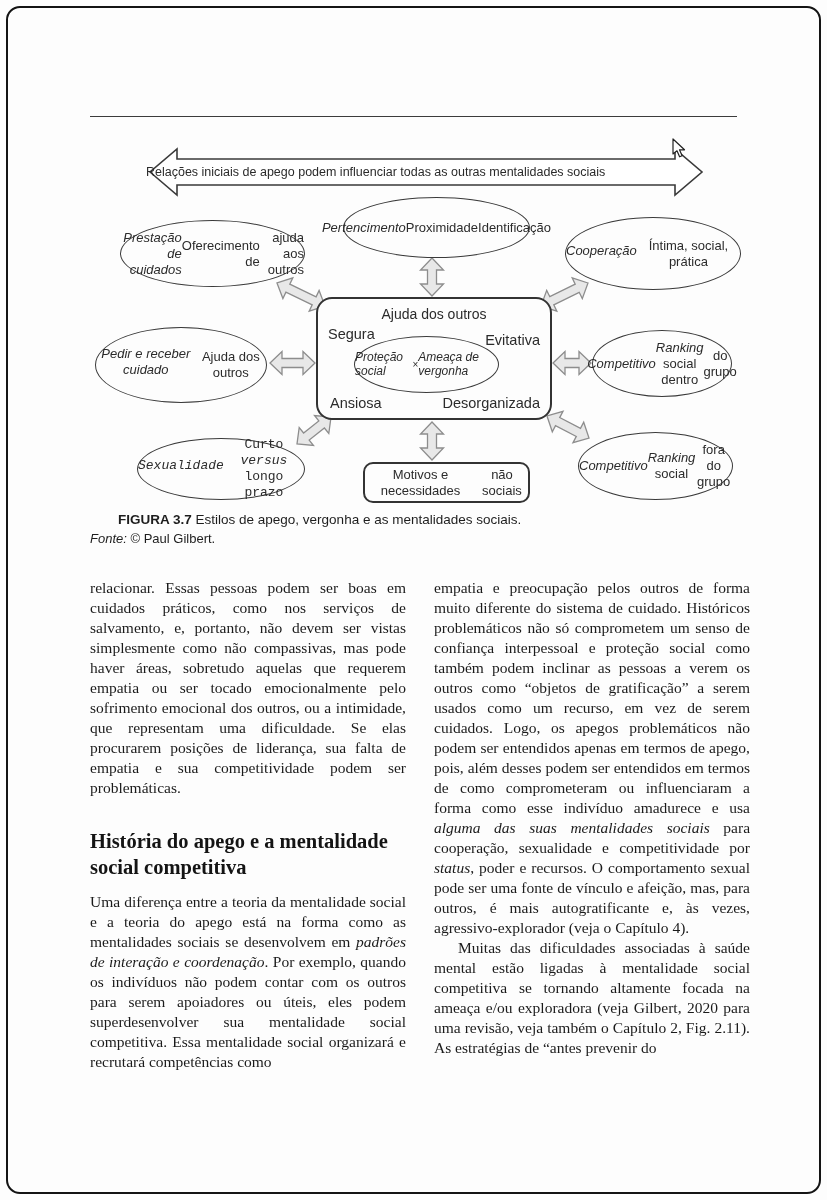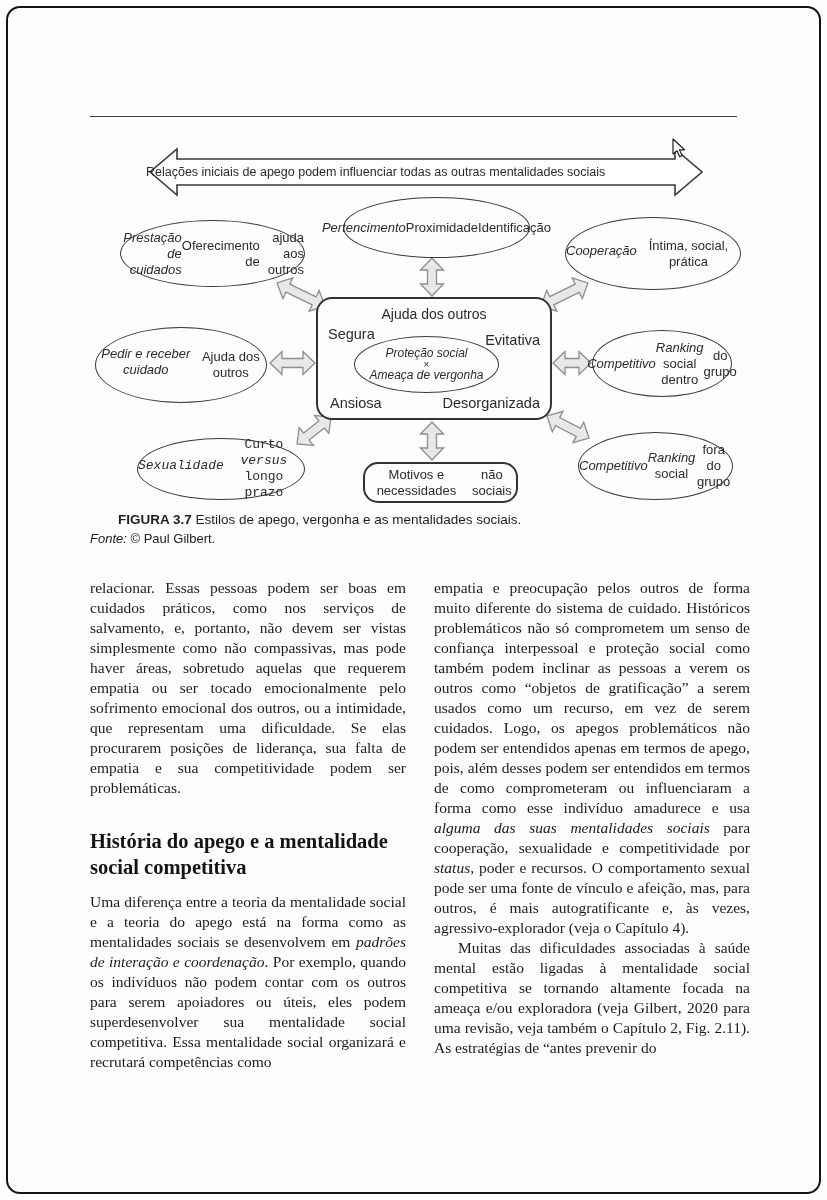--- a/index.html
+++ b/index.html
@@ -24,33 +24,33 @@
         justify-content:center;text-align:center;background:#fdfdfd;font-size:13px;line-height:16px;}
   .ellipse{border:1.8px solid #3a3a3a;border-radius:50%;}
   .node-title{font-style:italic;}
   .gap .node-title{margin-bottom:6px;}
   .n-belonging{left:258px;top:52px;width:187px;height:61px;}
   .n-caregiving{left:35px;top:75px;width:185px;height:67px;text-align:right;}
   .n-cooperation{left:480px;top:72px;width:176px;height:73px;}
   .n-careseeking{left:10px;top:182px;width:172px;height:76px;}
   .n-competitive-in{left:507px;top:185px;width:140px;height:67px;}
   .n-sexuality{left:52px;top:293px;width:168px;height:62px;font-family:Liberation Mono, monospace;}
-  .n-nonsocial{left:278px;top:317px;width:155px;height:41px;border:2px solid #333;border-radius:15px;}
+  .n-nonsocial{left:278px;top:317px;width:167px;height:41px;border:2px solid #333;border-radius:10px;}
   .n-competitive-out{left:493px;top:287px;width:155px;height:68px;}
 
   .center-box{position:absolute;left:231px;top:152px;width:236px;height:123px;box-sizing:border-box;
         border:2px solid #333;border-radius:16px;background:#fdfdfd;}
   .cb-title{position:absolute;top:7px;left:0;width:100%;text-align:center;font-size:14px;}
   .corner{position:absolute;font-size:14.5px;}
   .c-segura{left:10px;top:27px;}
   .c-evitativa{right:10px;top:33px;}
   .c-ansiosa{left:12px;bottom:7px;}
   .c-desorganizada{right:10px;bottom:7px;}
   .inner-ellipse{position:absolute;left:36px;top:37px;width:145px;height:57px;box-sizing:border-box;
-        border:1.6px solid #3a3a3a;border-radius:50%;display:flex;flex-direction:column;
+        border:1.6px solid #3a3a3a;border-radius:50%;display:flex;flex-direction:row;
         align-items:center;justify-content:center;font-size:12px;line-height:13.5px;font-style:italic;}
   .times{font-style:normal;font-size:10px;line-height:9px;}
 
   
   .caption{position:absolute;left:90px;top:510px;width:647px;font-size:13.5px;line-height:19px;color:#1d1d1d;}
   .cap-label{font-weight:bold;padding-left:28px;}
   .cap-source{font-size:13px;}
   .cap-source .lbl{font-style:italic;}
 
   

